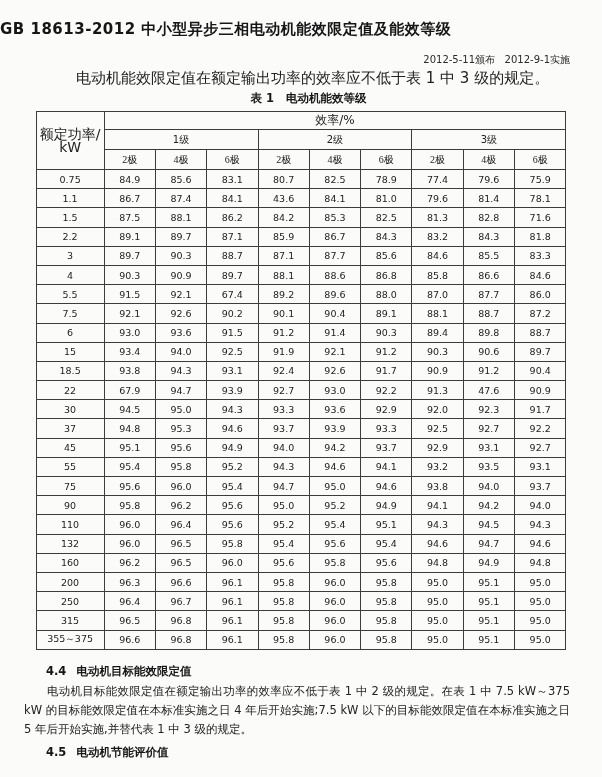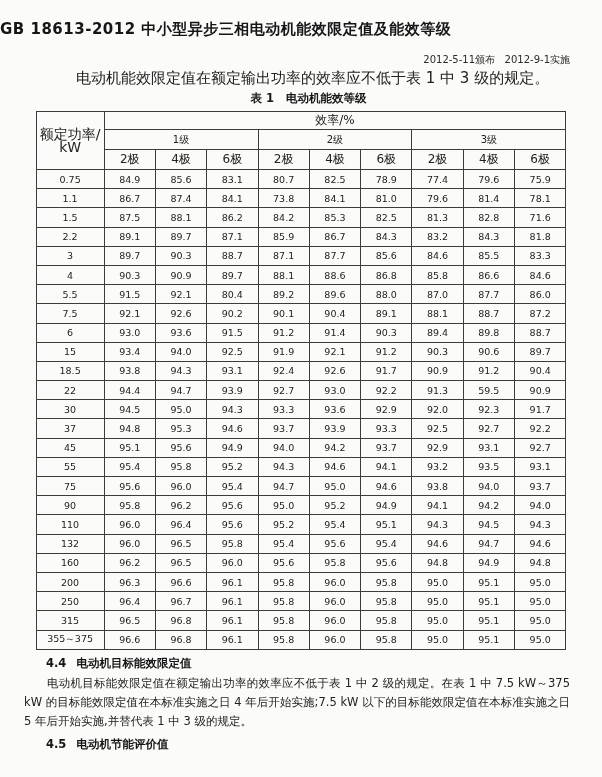--- a/index.html
+++ b/index.html
@@ -83,28 +83,29 @@
   }
   th.eff-head {
     font-size: 12px;
     height: 15px;
   }
   th.grade-head {
     font-size: 10px;
     height: 19px;
   }
   th.pole-head {
-    font-size: 12px;
+    font-size: 10px;
     height: 19px;
+    font-family: Liberation Serif, serif;
   }
   tbody td {
     font-size: 9.5px;
     height: 18.2px;
   }
-  .sec-44 { margin-top: 6px; }
+  .sec-44 { margin-top: 14px; }
   .footer-para {
     margin: 3px 32px 0 24px;
     font-size: 11.5px;
     line-height: 19px;
     text-indent: 2em;
     text-align: justify;
     color: #222222;
   }
 </style>
 </head>
@@ -163,21 +164,21 @@
           <td>78.9</td>
           <td>77.4</td>
           <td>79.6</td>
           <td>75.9</td>
         </tr>
         <tr>
           <td>1.1</td>
           <td>86.7</td>
           <td>87.4</td>
           <td>84.1</td>
-          <td>73.8</td>
+          <td>43.6</td>
           <td>84.1</td>
           <td>81.0</td>
           <td>79.6</td>
           <td>81.4</td>
           <td>78.1</td>
         </tr>
         <tr>
           <td>1.5</td>
           <td>87.5</td>
           <td>88.1</td>
@@ -222,21 +223,21 @@
           <td>88.6</td>
           <td>86.8</td>
           <td>85.8</td>
           <td>86.6</td>
           <td>84.6</td>
         </tr>
         <tr>
           <td>5.5</td>
           <td>91.5</td>
           <td>92.1</td>
-          <td>80.4</td>
+          <td>67.4</td>
           <td>89.2</td>
           <td>89.6</td>
           <td>88.0</td>
           <td>87.0</td>
           <td>87.7</td>
           <td>86.0</td>
         </tr>
         <tr>
           <td>7.5</td>
           <td>92.1</td>
@@ -280,28 +281,28 @@
           <td>93.1</td>
           <td>92.4</td>
           <td>92.6</td>
           <td>91.7</td>
           <td>90.9</td>
           <td>91.2</td>
           <td>90.4</td>
         </tr>
         <tr>
           <td>22</td>
-          <td>94.4</td>
+          <td>67.9</td>
           <td>94.7</td>
           <td>93.9</td>
           <td>92.7</td>
           <td>93.0</td>
           <td>92.2</td>
           <td>91.3</td>
-          <td>59.5</td>
+          <td>47.6</td>
           <td>90.9</td>
         </tr>
         <tr>
           <td>30</td>
           <td>94.5</td>
           <td>95.0</td>
           <td>94.3</td>
           <td>93.3</td>
           <td>93.6</td>
           <td>92.9</td>

